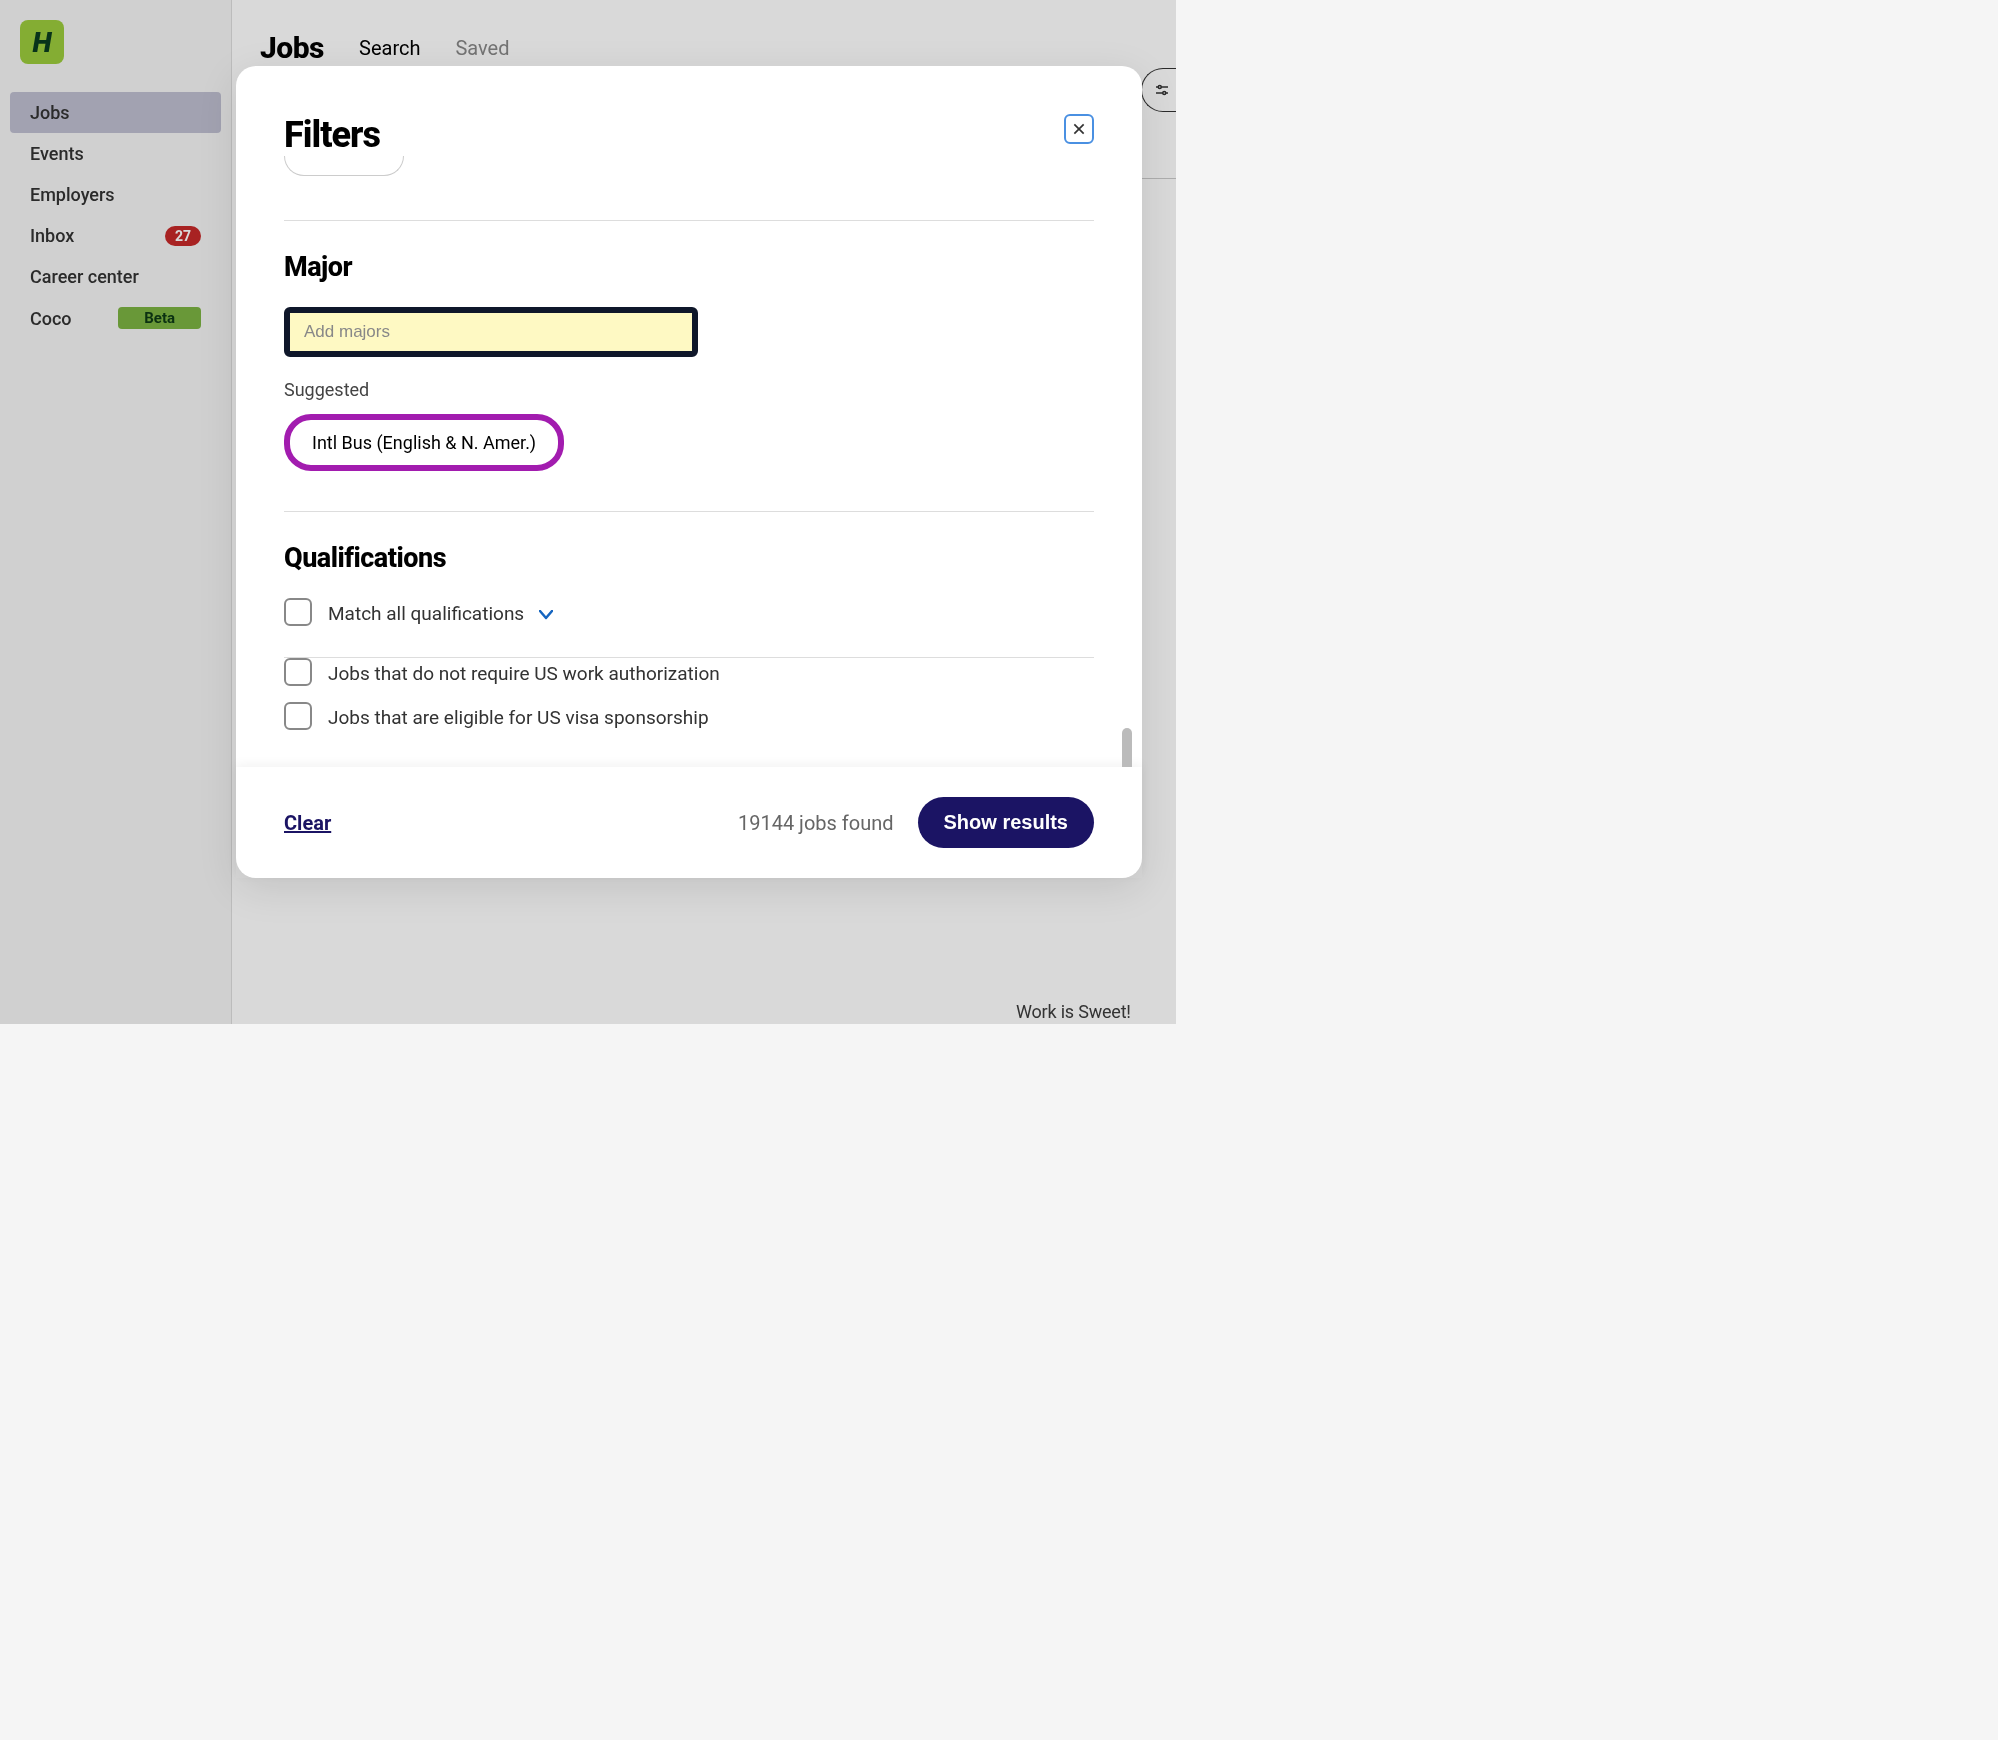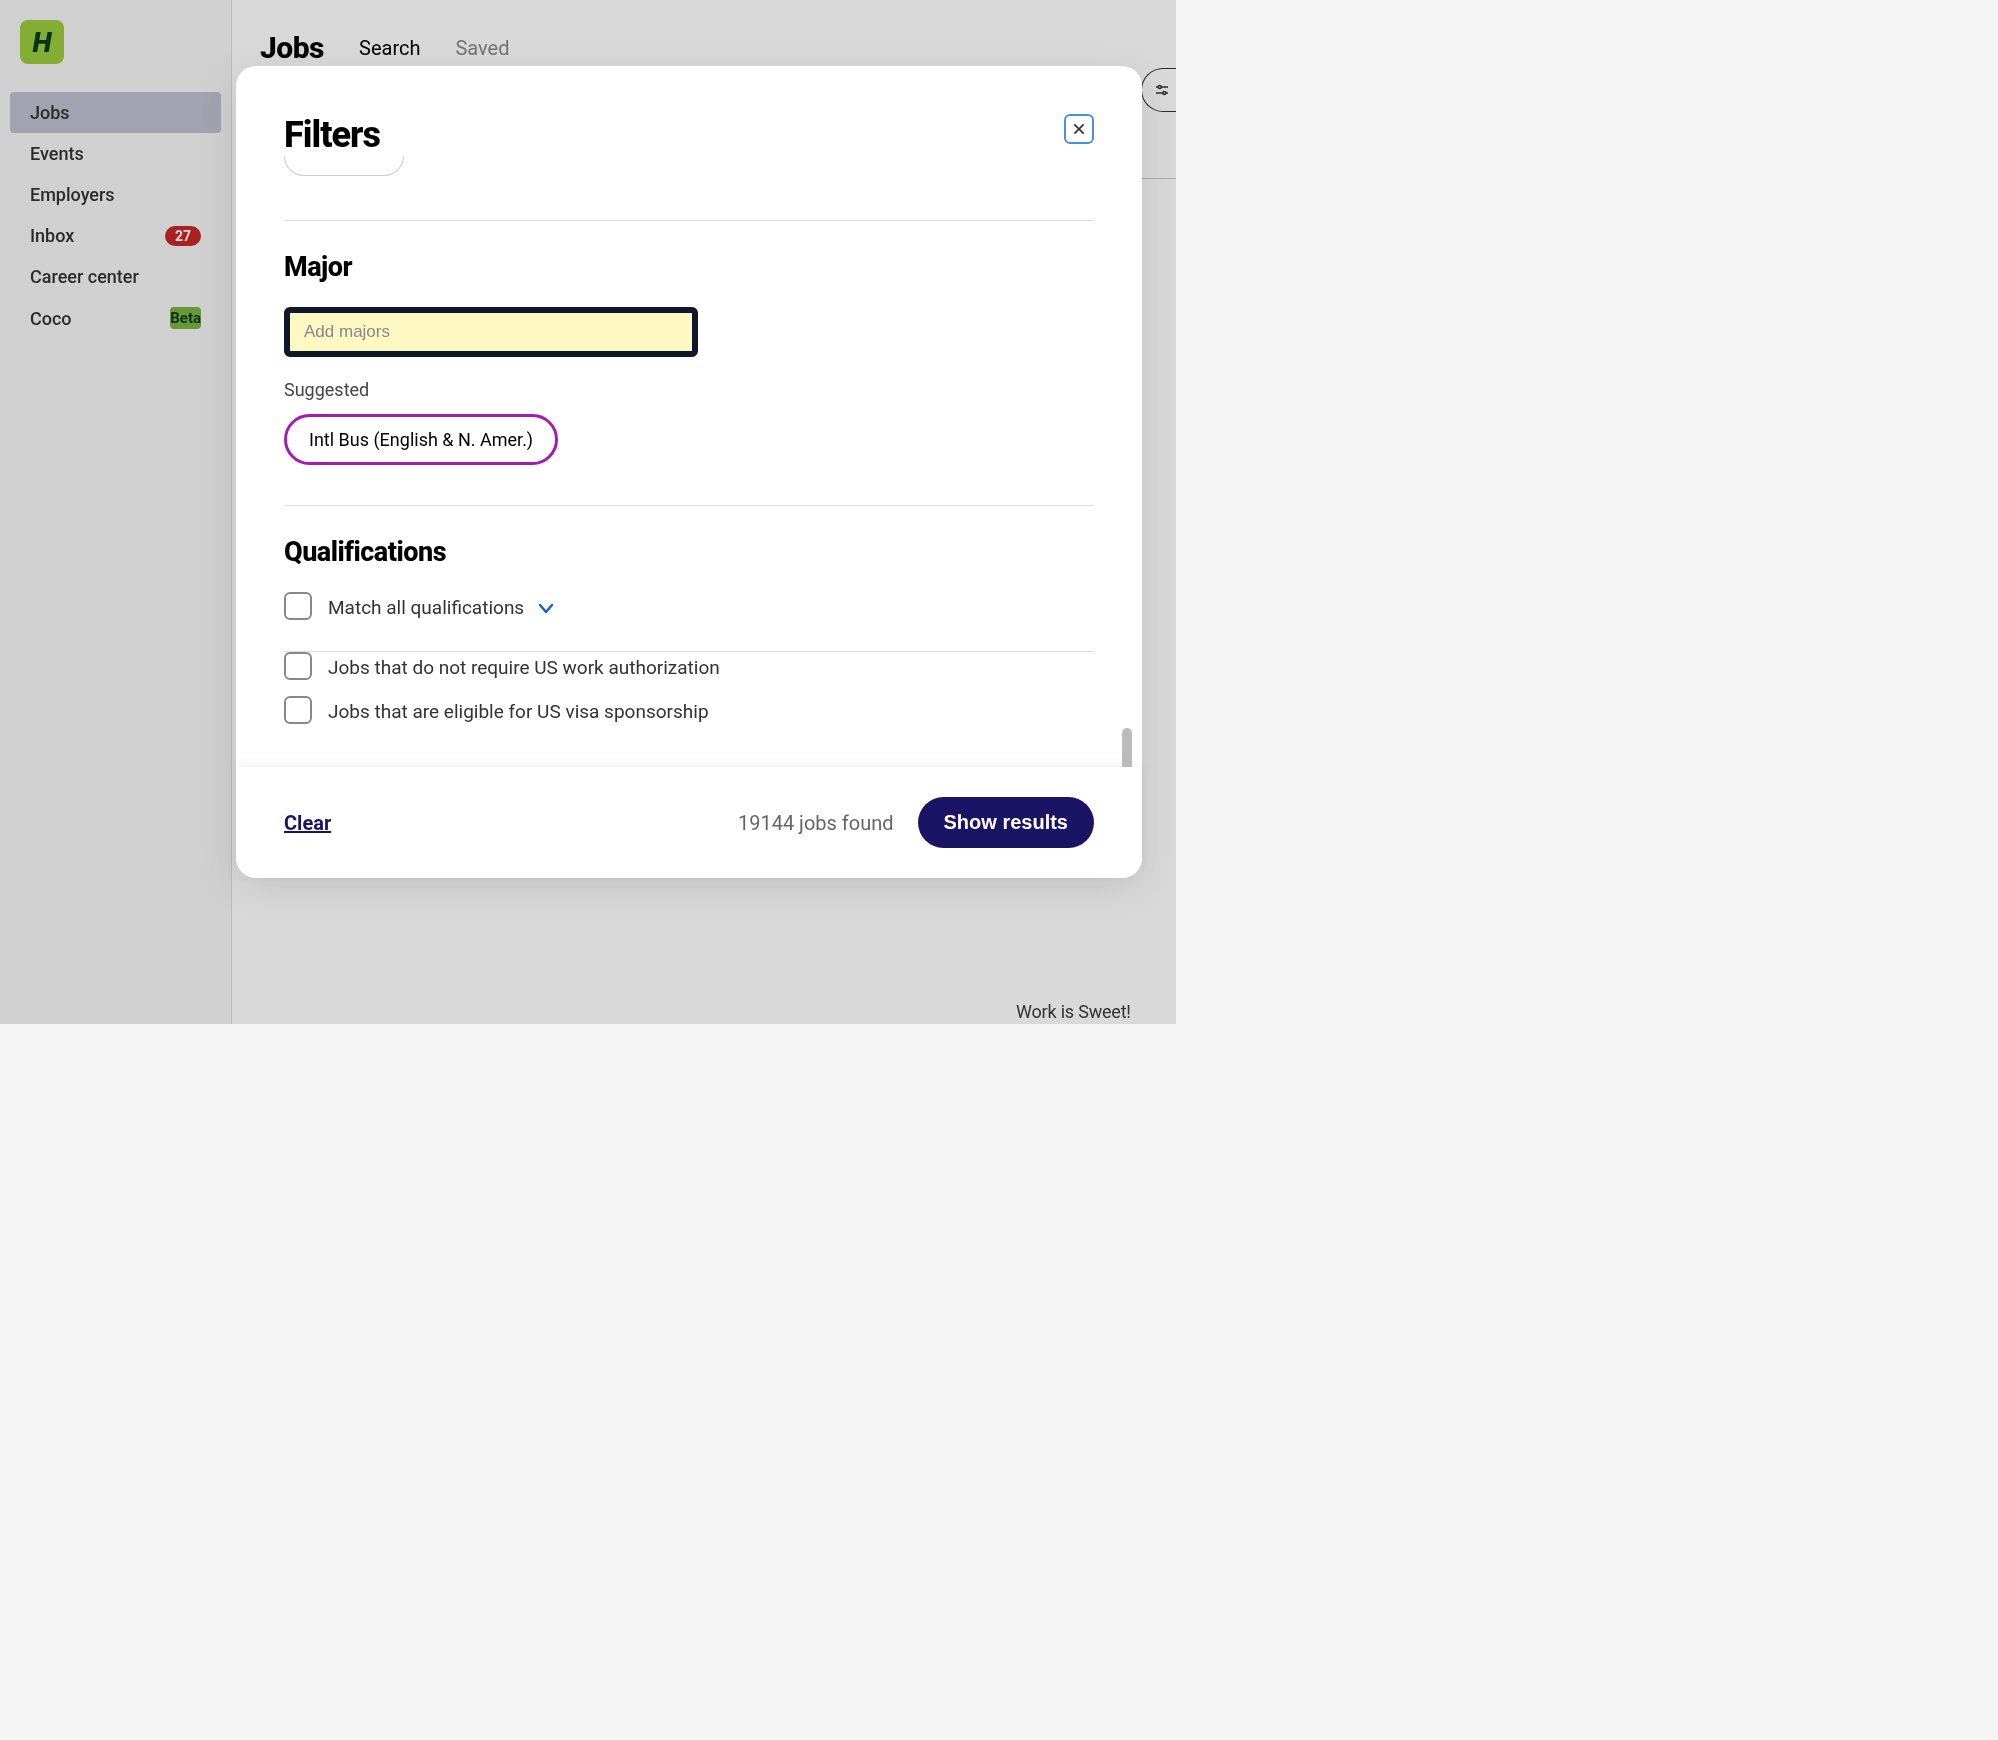--- a/index.html
+++ b/index.html
@@ -59,21 +59,21 @@
       font-size: 14px;
       font-weight: 700;
       padding: 2px 10px;
       border-radius: 12px;
     }
     .badge-green {
       background: #7cb342;
       color: #0d3a15;
       font-size: 15px;
       font-weight: 700;
-      padding: 2px 0;
+      padding: 2px 26px;
       border-radius: 4px;
     }
     
     
     .main {
       position: absolute;
       left: 232px;
       top: 0;
       right: 0;
       height: 100%;
@@ -189,21 +189,21 @@
     
     .suggested-label {
       font-size: 18px;
       color: #444;
       margin-top: 22px;
       margin-bottom: 14px;
     }
     
     .pill {
       display: inline-block;
-      border: 3px solid #a21caf;
+      border: 6px solid #a21caf;
       border-radius: 27px;
       padding: 12px 22px;
       font-size: 18px;
       cursor: pointer;
       margin-bottom: 40px;
     }
     
     .checkbox-row {
       display: flex;
       align-items: flex-start;

